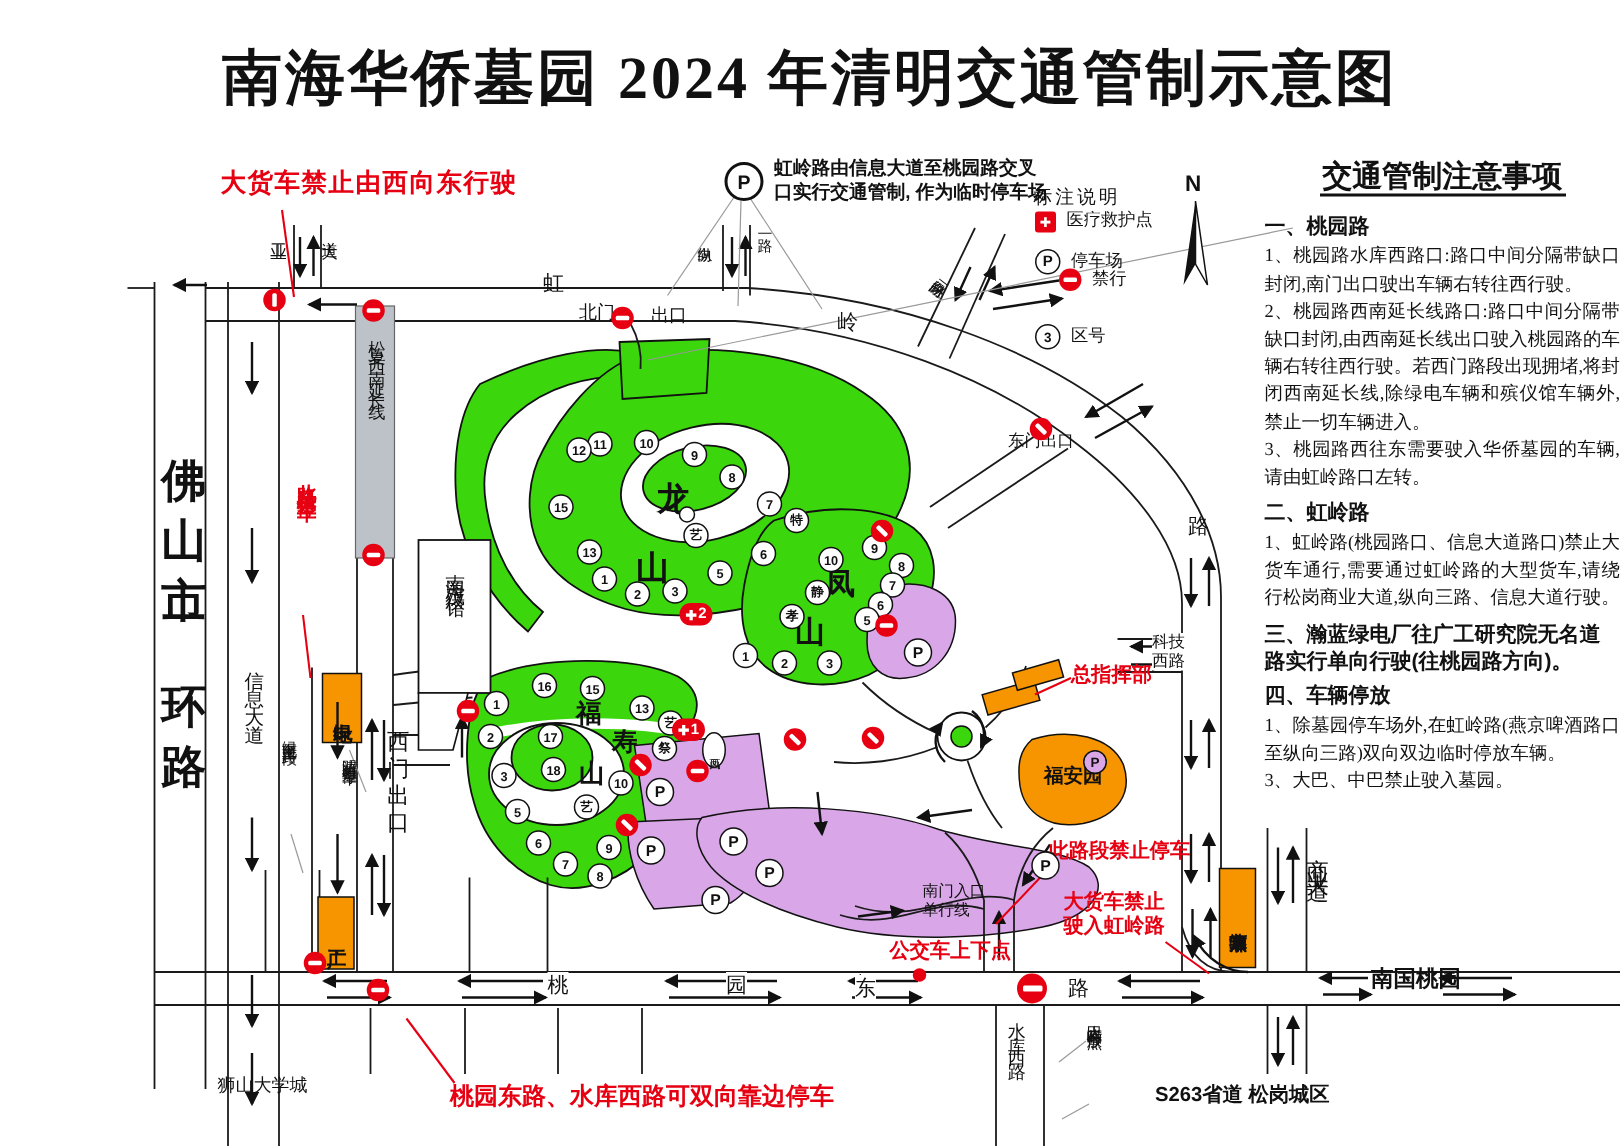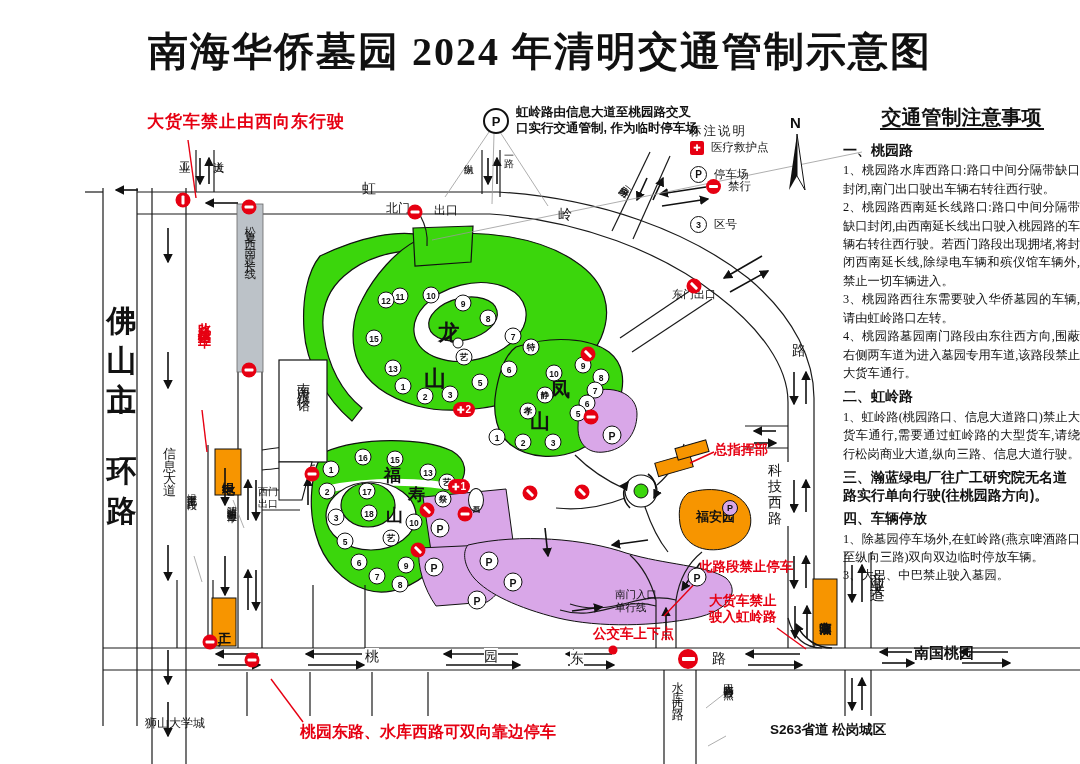--- a/index.html
+++ b/index.html
@@ -277,21 +277,20 @@
   <span class="lb" style="position:static;font-size:11.5px;">区号</span>
 </div>
 <div class="lb bold" style="left:790px;top:114px;font-size:15px;">N</div>
 
 <div class="np">
   <div class="np-title"><span>交通管制注意事项</span></div>
   <div class="np-h">一、桃园路</div>
   <div class="np-p">1、桃园路水库西路口:路口中间分隔带缺口封闭,南门出口驶出车辆右转往西行驶。</div>
   <div class="np-p">2、桃园路西南延长线路口:路口中间分隔带缺口封闭,由西南延长线出口驶入桃园路的车辆右转往西行驶。若西门路段出现拥堵,将封闭西南延长线,除绿电车辆和殡仪馆车辆外,禁止一切车辆进入。</div>
   <div class="np-p">3、桃园路西往东需要驶入华侨墓园的车辆,请由虹岭路口左转。</div>
-  <div class="np-p">4、桃园路墓园南门路段由东往西方向,围蔽右侧两车道为进入墓园专用车道,该路段禁止大货车通行。</div>
   <div class="np-h">二、虹岭路</div>
   <div class="np-p">1、虹岭路(桃园路口、信息大道路口)禁止大货车通行,需要通过虹岭路的大型货车,请绕行松岗商业大道,纵向三路、信息大道行驶。</div>
   <div class="np-h">三、瀚蓝绿电厂往广工研究院无名道路实行单向行驶(往桃园路方向)。</div>
   <div class="np-h">四、车辆停放</div>
   <div class="np-p">1、除墓园停车场外,在虹岭路(燕京啤酒路口至纵向三路)双向双边临时停放车辆。</div>
   <div class="np-p">3、大巴、中巴禁止驶入墓园。</div>
 </div>
 
 <div class="lb red" style="left:147px;top:112px;font-size:17px;letter-spacing:1px;">大货车禁止由西向东行驶</div>
 <div class="lb red v" style="left:196px;top:312px;font-size:13px;letter-spacing:2px;">此路段禁止停车</div>
@@ -310,34 +309,34 @@
 <div class="lb v" style="left:503px;top:150px;font-size:10px;">一路</div>
 <div class="lb v" style="left:628px;top:178px;font-size:10px;transform:rotate(38deg);transform-origin:top left;">纵向二路</div>
 <div class="lb" style="left:386px;top:202px;font-size:12px;">北门</div>
 <div class="lb" style="left:434px;top:204px;font-size:12px;">出口</div>
 <div class="lb v" style="left:243px;top:217px;font-size:11.5px;letter-spacing:7px;">松夏西南延长线</div>
 <div class="lb v bold" style="left:104px;top:282px;font-size:30px;letter-spacing:38px;">佛山市一环路</div>
 <div class="lb v" style="left:161px;top:437px;font-size:13px;letter-spacing:12px;">信息大道</div>
 <div class="lb v" style="left:186px;top:486px;font-size:10px;letter-spacing:1px;">绿电至广工路段</div>
 <div class="lb v" style="left:226px;top:498px;font-size:10px;letter-spacing:1px;">清明临时靠边停车</div>
 <div class="lb v" style="left:295px;top:372px;font-size:13px;letter-spacing:4px;">南海殡仪馆</div>
-<div class="lb" style="left:258px;top:486px;font-size:10px;width:24px;white-space:normal;line-height:1.2;">西门出口</div>
+<div class="lb" style="left:258px;top:486px;font-size:15px;width:24px;white-space:normal;line-height:1.2;">西门出口</div>
 <div class="lb" style="left:672px;top:288px;font-size:11px;">东门出口</div>
 <div class="lb bold" style="left:438px;top:318px;font:bold 22px 'Liberation Serif',serif;">龙</div>
 <div class="lb bold" style="left:424px;top:364px;font:bold 22px 'Liberation Serif',serif;">山</div>
 <div class="lb bold" style="left:550px;top:376px;font:bold 20px 'Liberation Serif',serif;">凤</div>
 <div class="lb bold" style="left:530px;top:408px;font:bold 20px 'Liberation Serif',serif;">山</div>
 <div class="lb bold" style="left:384px;top:464px;font:bold 17px 'Liberation Serif',serif;">福</div>
 <div class="lb bold" style="left:408px;top:483px;font:bold 17px 'Liberation Serif',serif;">寿</div>
 <div class="lb bold" style="left:386px;top:504px;font:bold 17px 'Liberation Serif',serif;">山</div>
 <div class="box-label" style="left:215px;top:449px;width:26px;height:46px;font-size:13px;">绿电</div>
 <div class="box-label" style="left:212px;top:598px;width:24px;height:48px;font-size:13px;">广工</div>
 <div class="box-label" style="left:813px;top:579px;width:24px;height:66px;font-size:12px;">燕京啤酒</div>
 <div class="lb bold" style="left:696px;top:510px;font-size:13px;">福安园</div>
-<div class="lb" style="left:768px;top:422px;font-size:14px;width:22px;white-space:normal;line-height:1.15;background:#fff;margin-top:40px;">科技西路</div>
+<div class="lb" style="left:768px;top:422px;font-size:11px;width:22px;white-space:normal;line-height:1.15;background:#fff;">科技西路</div>
 <div class="lb" style="left:615px;top:588px;font-size:10.5px;line-height:1.25;">南门入口
 单行线</div>
 <div class="lb" style="left:365px;top:648px;font-size:14px;background:#fff;">桃</div>
 <div class="lb" style="left:484px;top:648px;font-size:14px;background:#fff;">园</div>
 <div class="lb" style="left:570px;top:650px;font-size:14px;background:#fff;">东</div>
 <div class="lb" style="left:712px;top:650px;font-size:14px;background:#fff;">路</div>
 <div class="lb v" style="left:670px;top:672px;font-size:12px;letter-spacing:9px;">水库西路</div>
 <div class="lb v" style="left:723px;top:675px;font-size:10.5px;letter-spacing:1px;">大巴临时停放点</div>
 <div class="lb bold" style="left:770px;top:722px;font-size:13.5px;">S263省道 松岗城区</div>
 <div class="lb v" style="left:869px;top:560px;font-size:15px;letter-spacing:5px;">商业大道</div>

